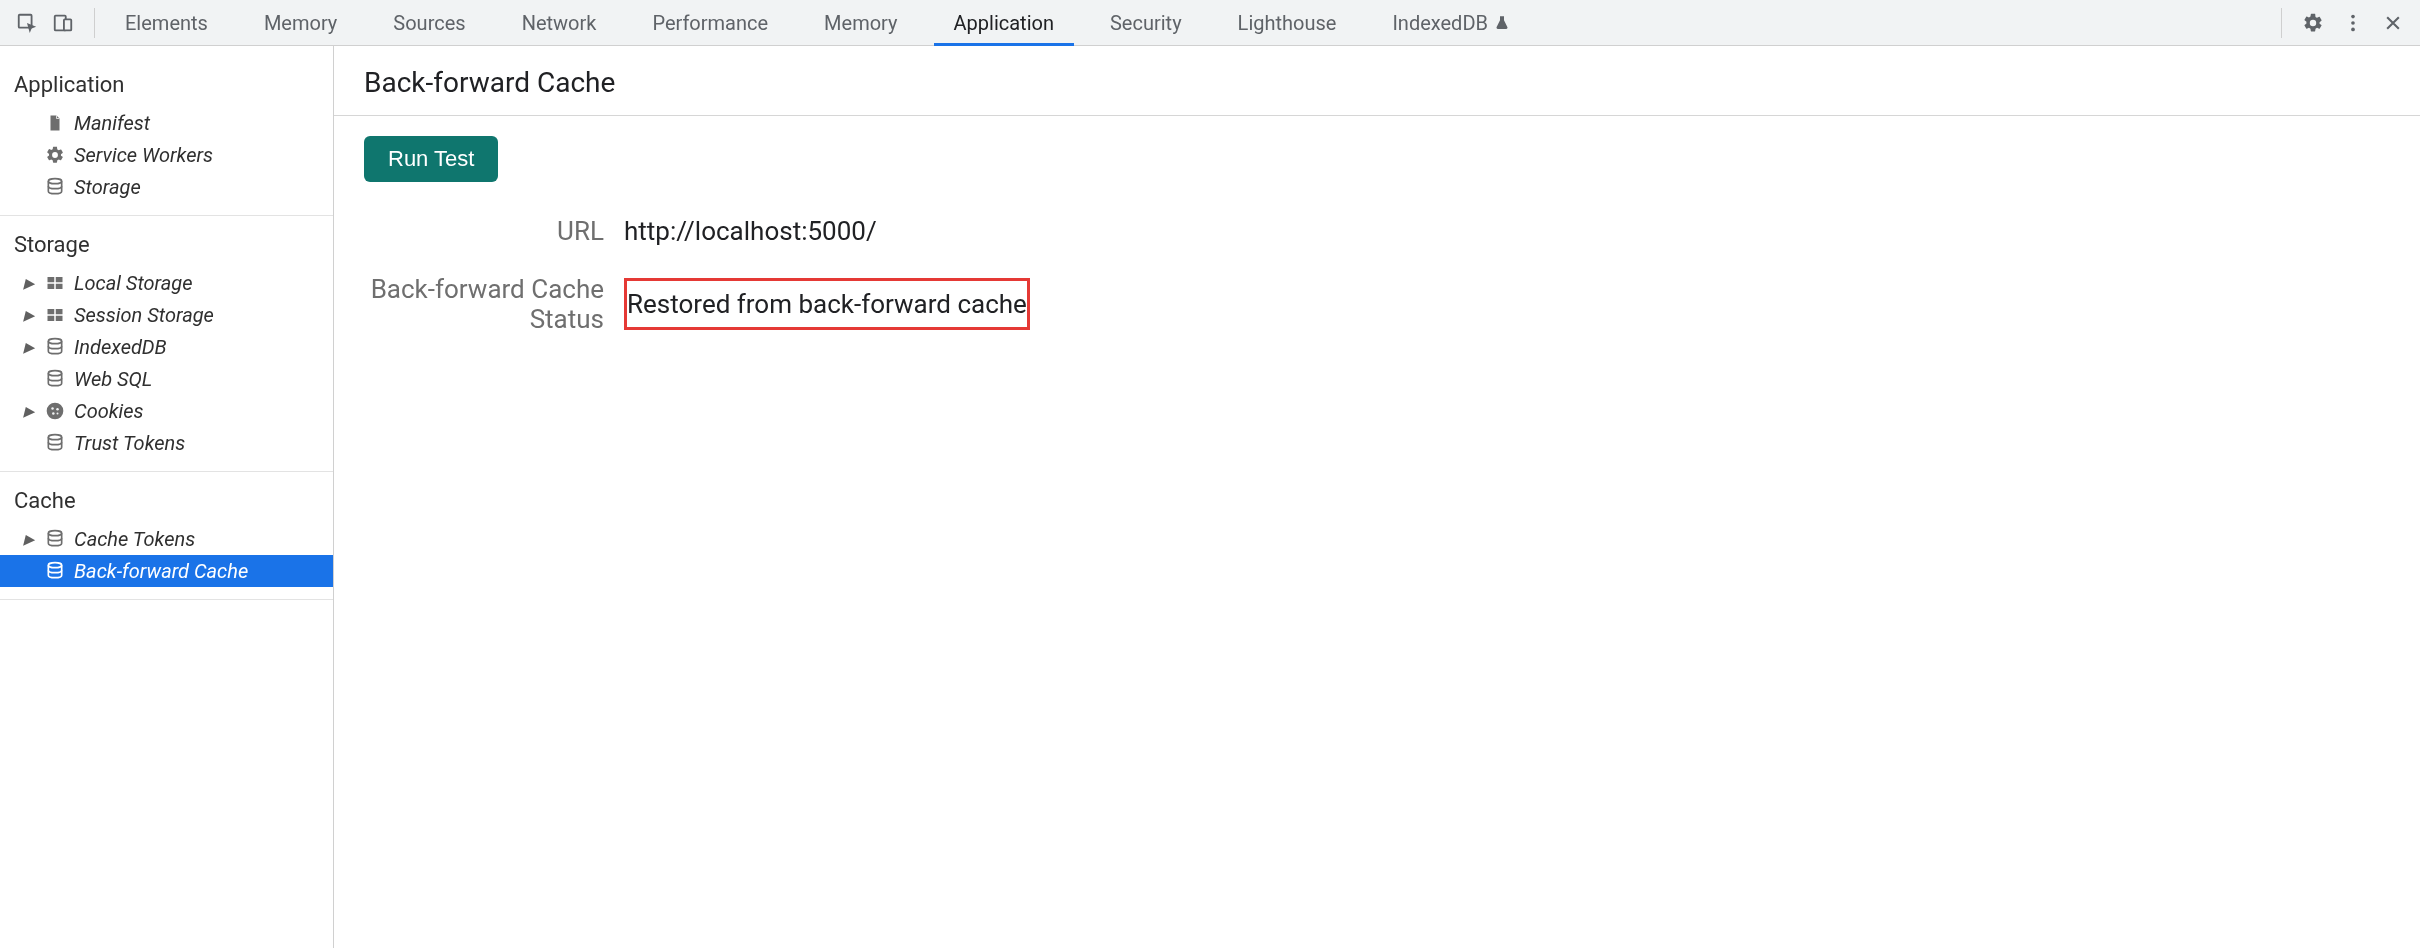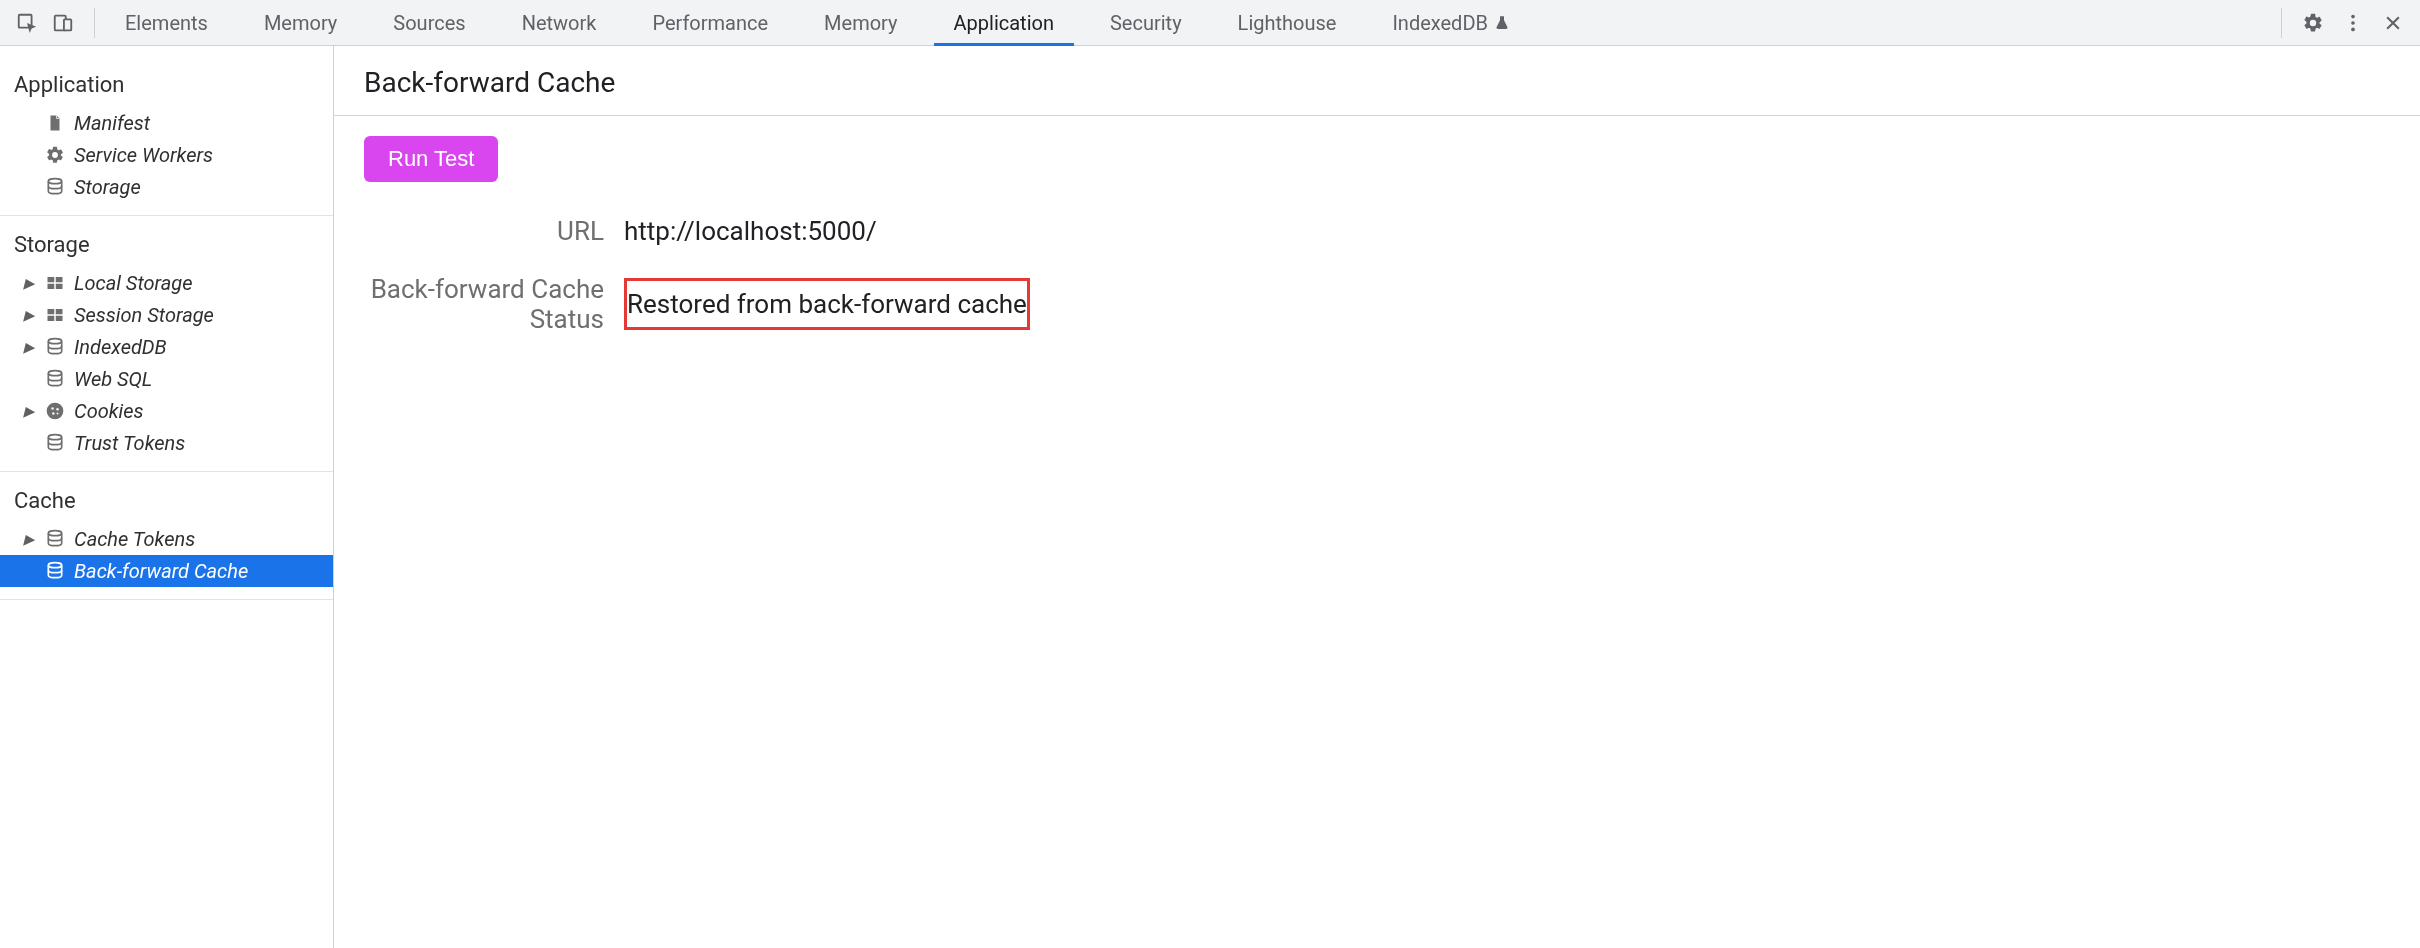--- a/index.html
+++ b/index.html
@@ -145,21 +145,21 @@
   }
   .content-title {
     font-size:28px;
     font-weight:400;
     color:#202124;
   }
   .content-body {
     padding: 20px 30px;
   }
   .run-btn {
-    background:#d946ef;
+    background:#0f766e;
     color:#fff;
     border:none;
     border-radius:6px;
     font-size:22px;
     font-weight:500;
     padding:10px 24px;
     cursor:pointer;
   }
   .kv {
     margin-top:34px;

